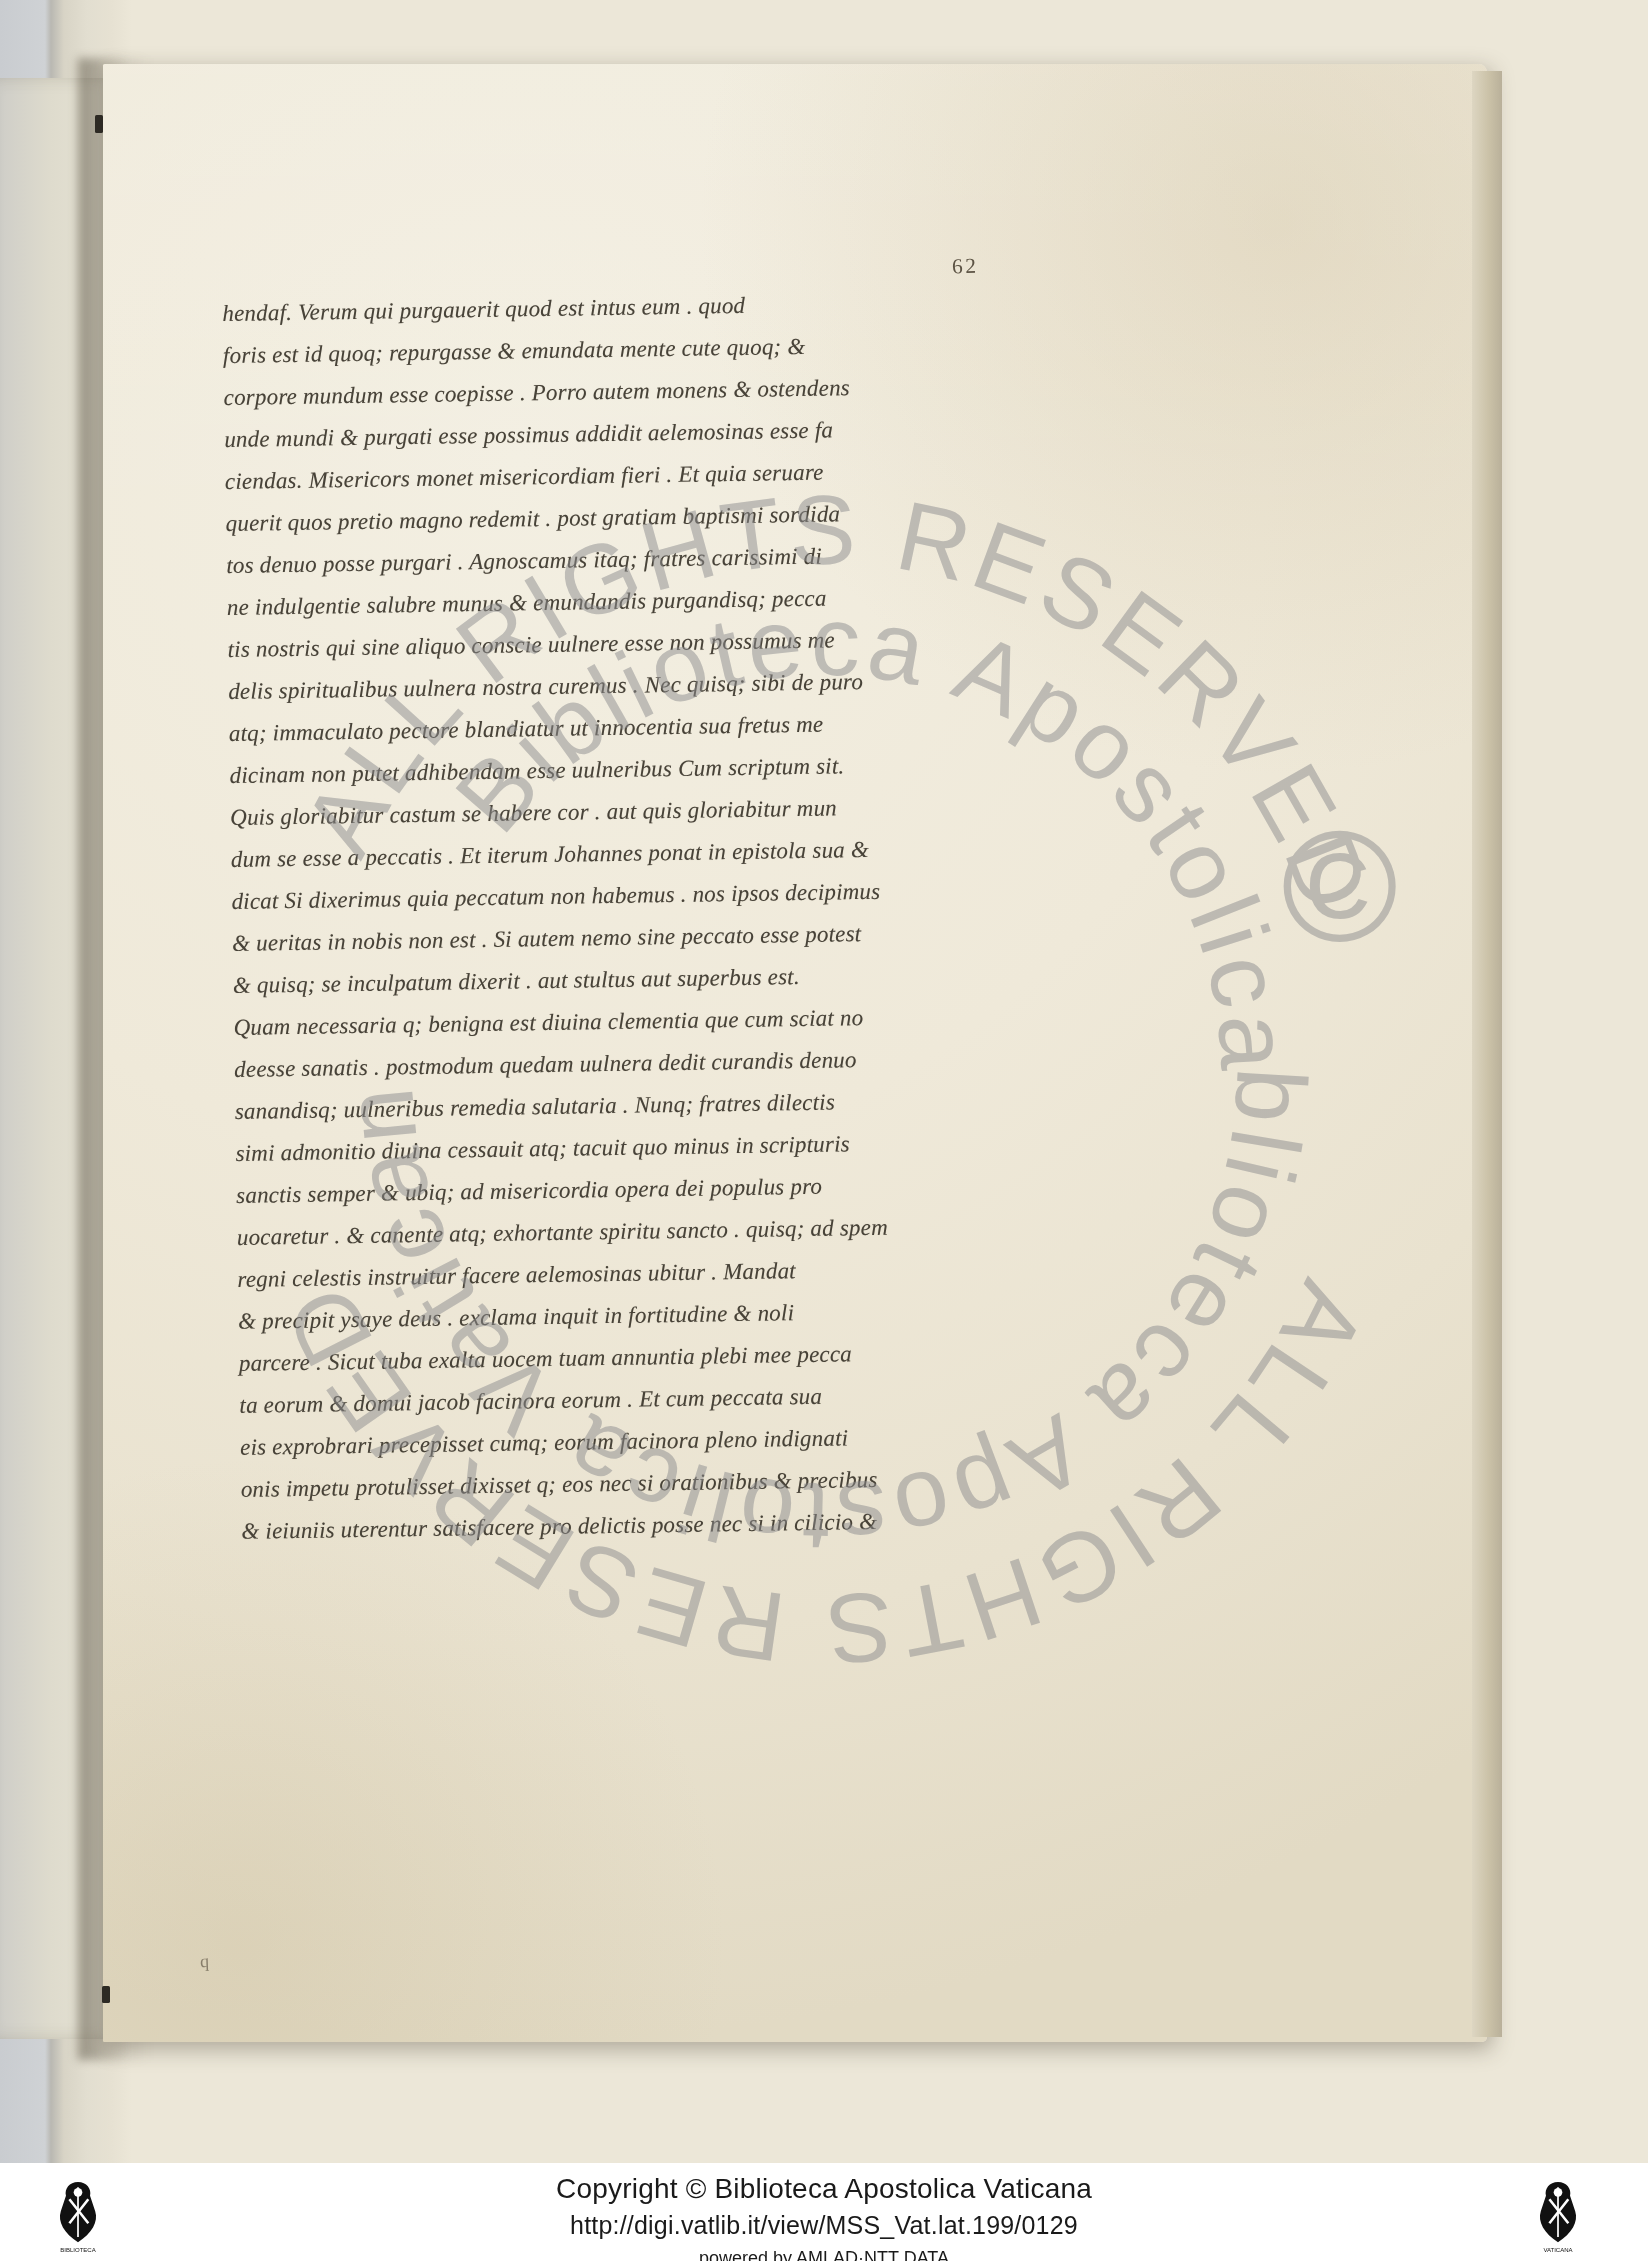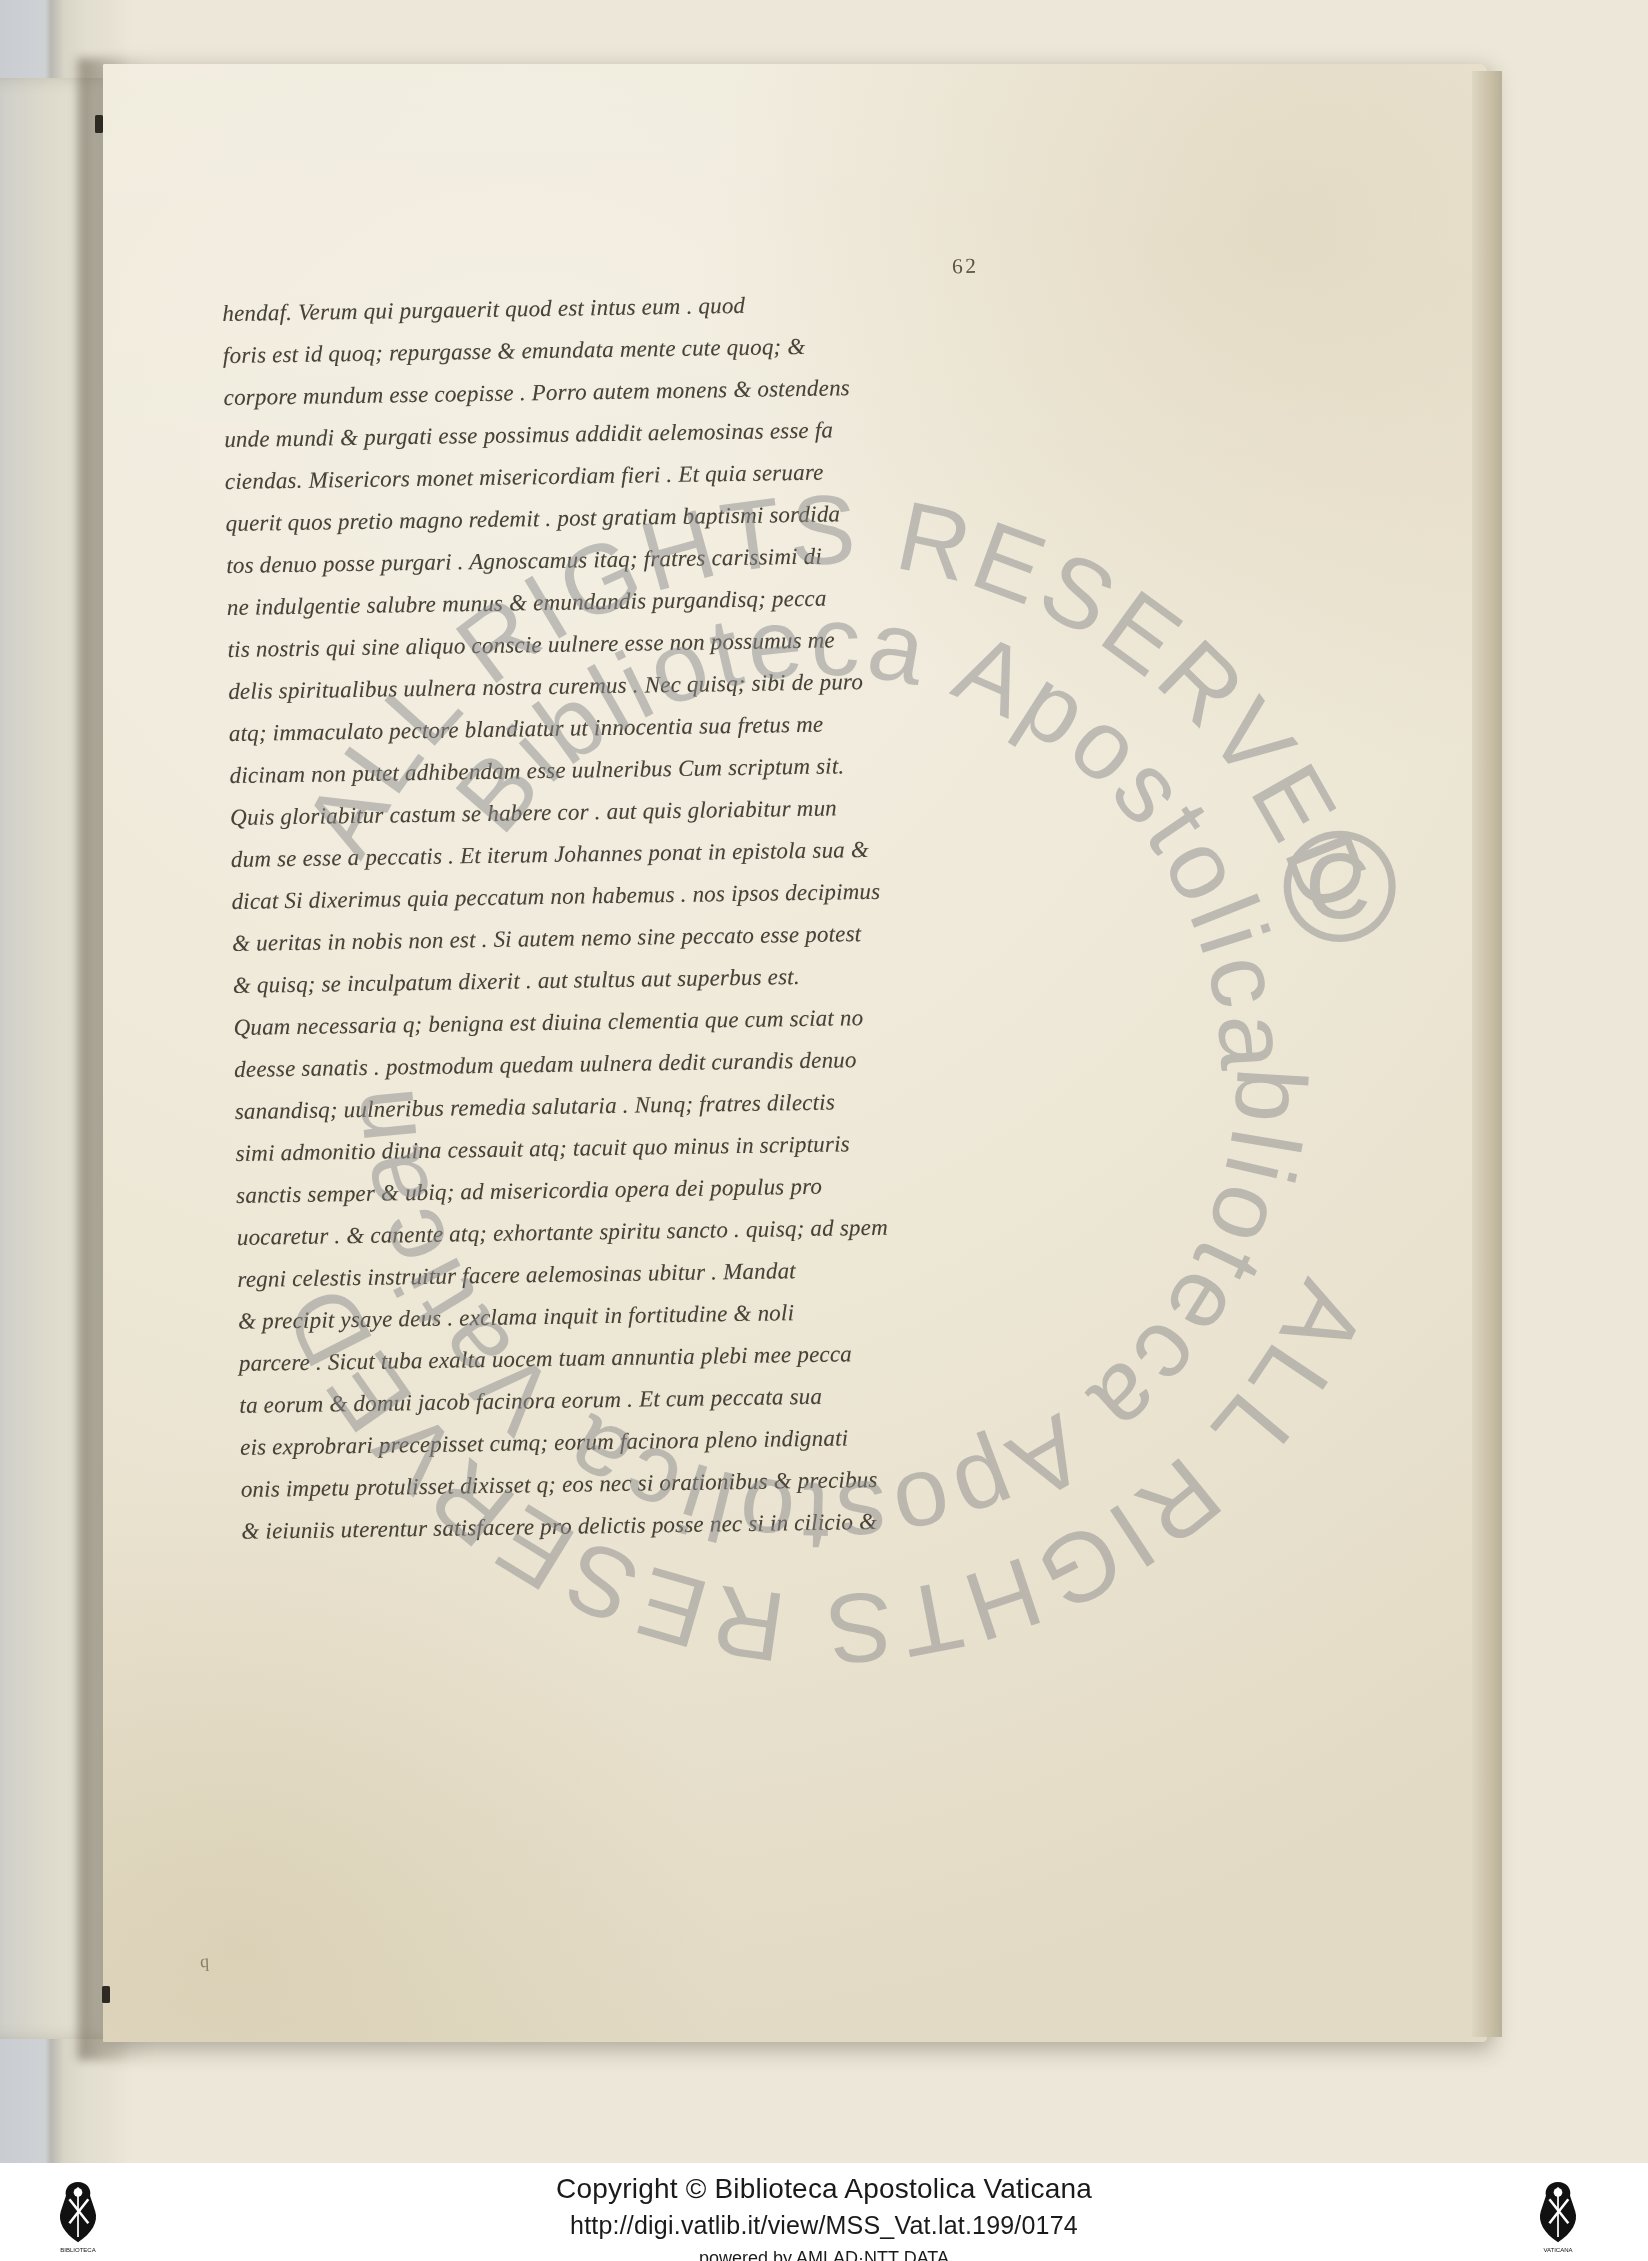--- a/index.html
+++ b/index.html
@@ -284,21 +284,21 @@
         <path d="M40 34 L62 62 M62 34 L40 62" stroke="#ffffff" stroke-width="3"></path>
         <circle cx="50" cy="26" r="5" fill="#ffffff"></circle>
         <g fill="#111111" font-size="7" font-family="'Liberation Sans', sans-serif">
           <text x="50" y="95" text-anchor="middle">BIBLIOTECA</text>
         </g>
       </svg>
     </div>
 
     <div class="footer-center">
       <div class="copyright">Copyright © Biblioteca Apostolica Vaticana</div>
-      <div class="url">http://digi.vatlib.it/view/MSS_Vat.lat.199/0174</div>
+      <div class="url">http://digi.vatlib.it/view/MSS_Vat.lat.199/0129</div>
       <div class="powered">powered by AMLAD·NTT DATA</div>
     </div>
 
     <div class="logo right">
       <svg viewBox="0 0 100 100">
         <circle cx="50" cy="50" r="49" fill="#ffffff"></circle>
         <path d="M50 14 C40 14 34 22 36 30 L30 48 C26 60 34 74 50 84 C66 74 74 60 70 48 L64 30 C66 22 60 14 50 14 Z" fill="#111111"></path>
         <path d="M50 20 L50 78" stroke="#ffffff" stroke-width="2"></path>
         <path d="M40 34 L62 62 M62 34 L40 62" stroke="#ffffff" stroke-width="3"></path>
         <circle cx="50" cy="26" r="5" fill="#ffffff"></circle>

